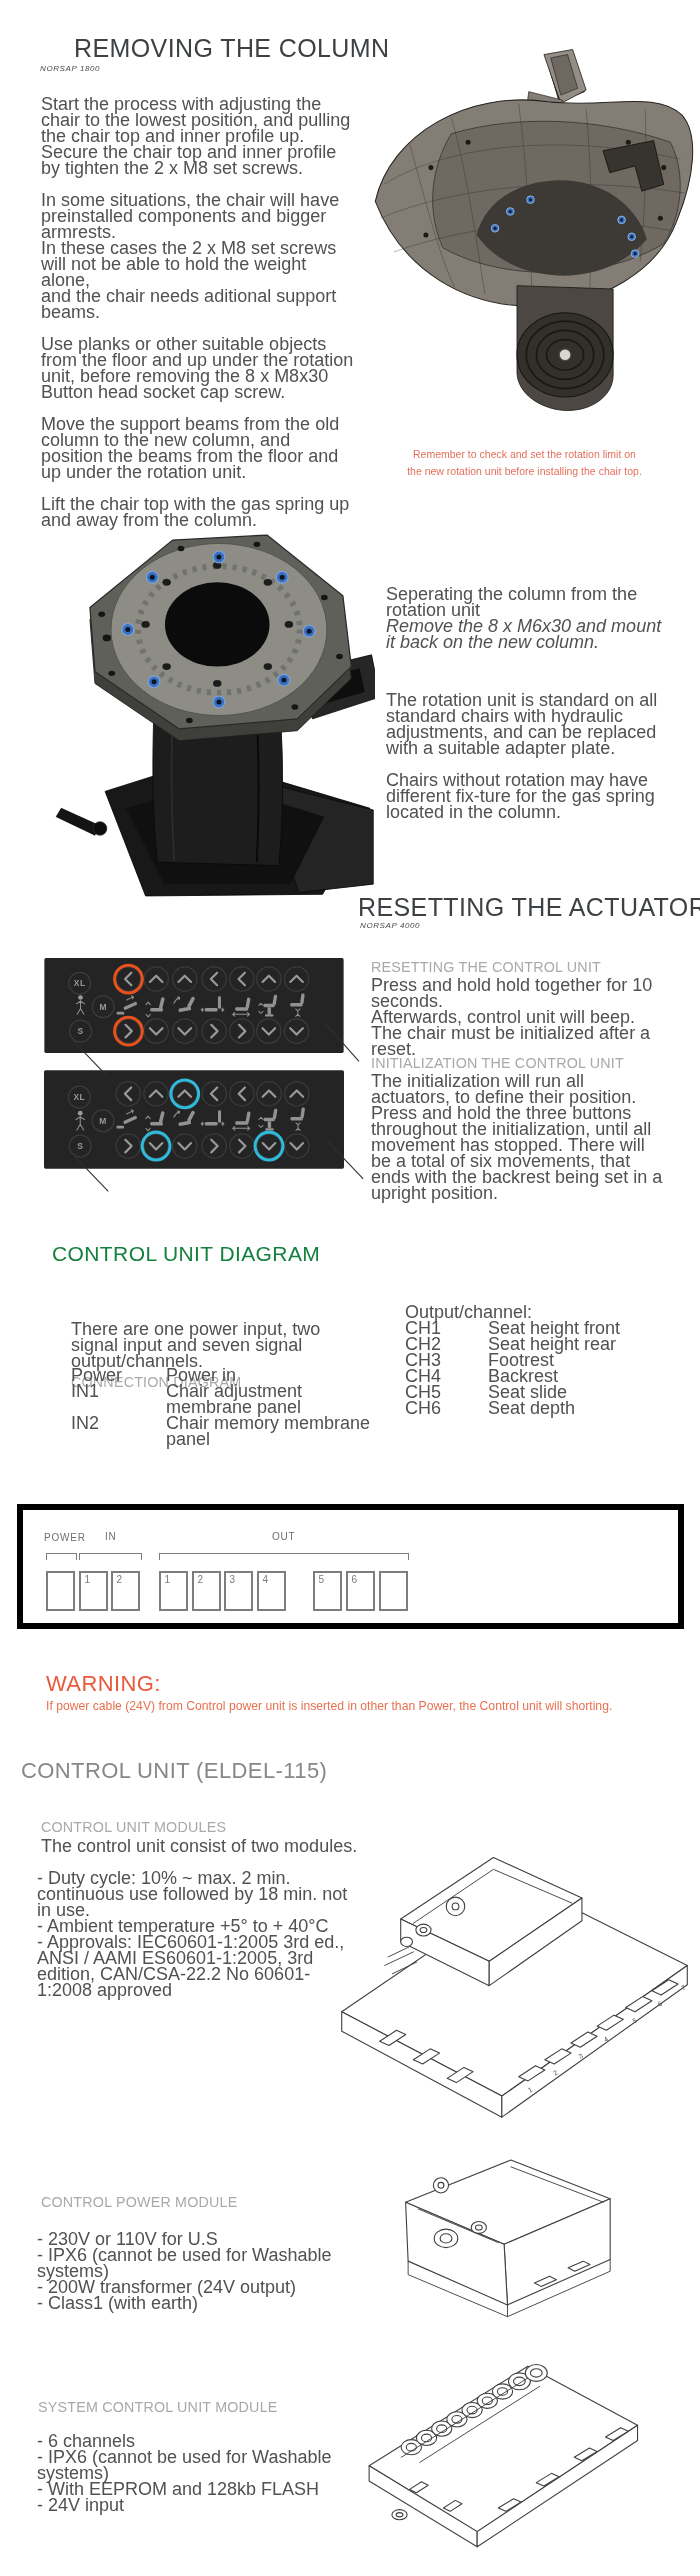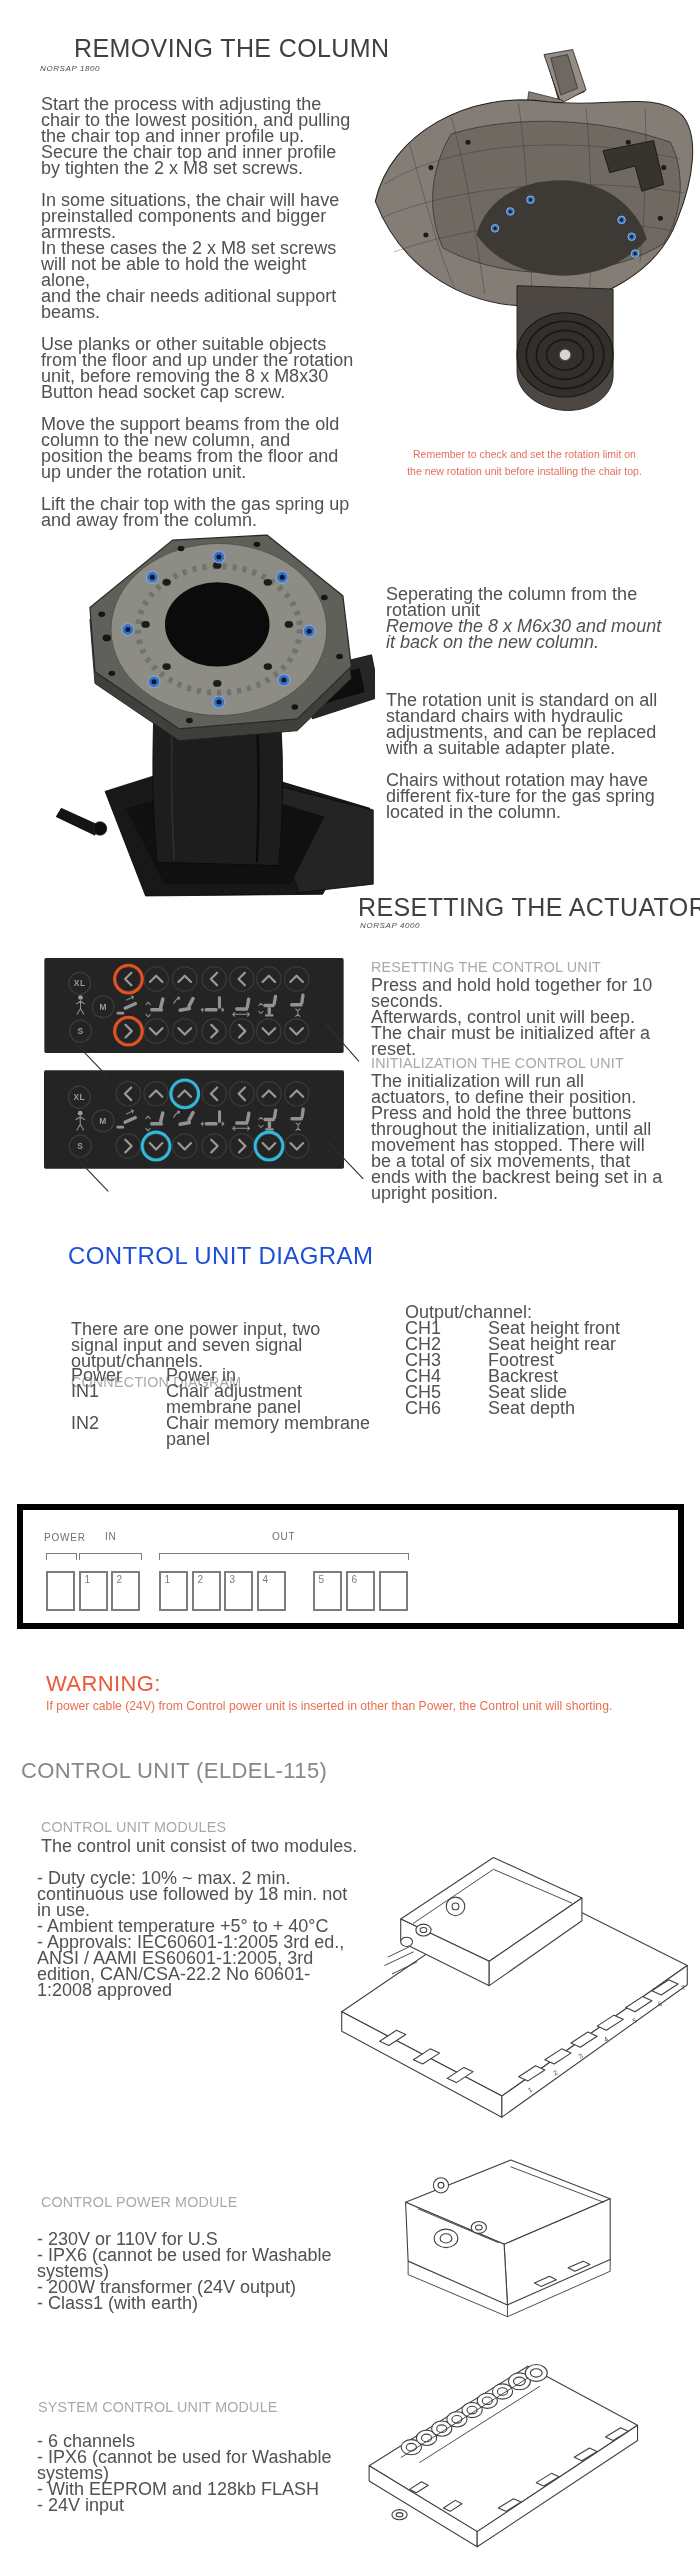--- a/index.html
+++ b/index.html
@@ -1,20 +1,20 @@
 <!DOCTYPE html>
 <html style="font-size:13.5px"><head>
 <meta charset="utf-8">
 <style>
   html,body{margin:0;padding:0;background:#ffffff;}
   .page{position:relative;width:700px;height:2576px;background:#fff;overflow:hidden;
         font-family:"Liberation Sans",sans-serif;}
   .abs{position:absolute;}
   .h1{font-size:25px;color:#3d4143;letter-spacing:0.4px;white-space:nowrap;font-weight:400;}
-  .h2{font-size:24px;color:#1d4ed8;letter-spacing:0.4px;white-space:nowrap;font-weight:400;margin-left:16px;}
+  .h2{font-size:21px;color:#15803d;letter-spacing:0.4px;white-space:nowrap;font-weight:400;}
   .h2g{font-size:22px;color:#878787;letter-spacing:0.4px;white-space:nowrap;font-weight:400;}
   .sub{font-size:8px;font-style:italic;color:#4b4b4b;letter-spacing:0.6px;}
   .body{font-size:18px;line-height:16px;color:#4f5152;}
   .body p{margin:0 0 16px 0;}
   .pre{white-space:pre-line;}
   .ghead{font-size:14.3px;color:#a9a9a9;letter-spacing:0.2px;white-space:nowrap;font-weight:400;}
   .redtitle{font-size:22px;color:#e85a3c;letter-spacing:0.4px;font-weight:400;}
   .redbody{font-size:12.2px;line-height:17px;color:#e8704f;}
   .caption{font-size:10.5px;line-height:17px;color:#e3705b;text-align:center;}
   .it{font-style:italic;}

